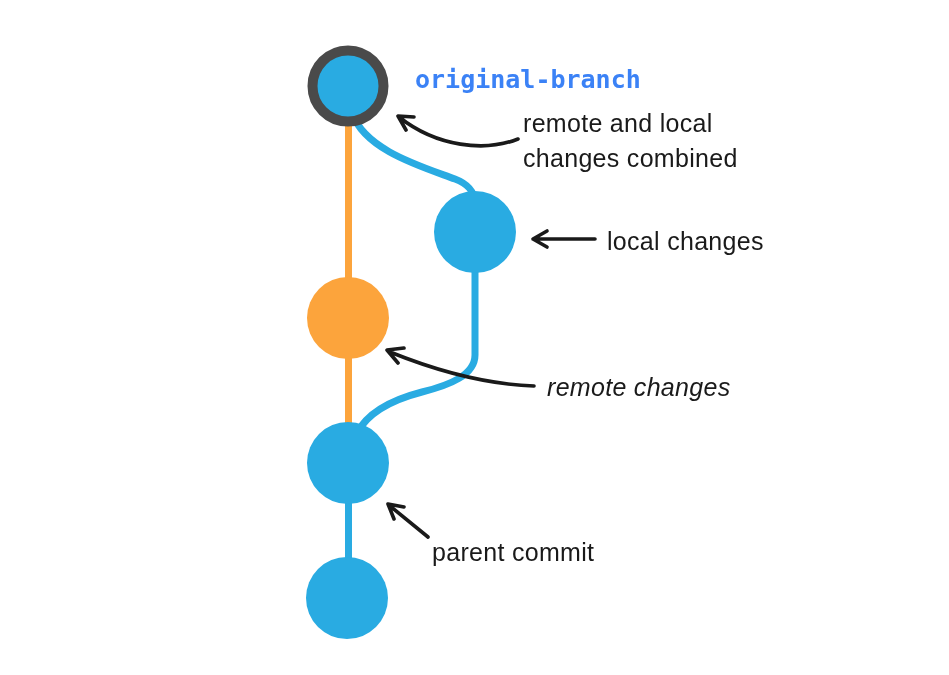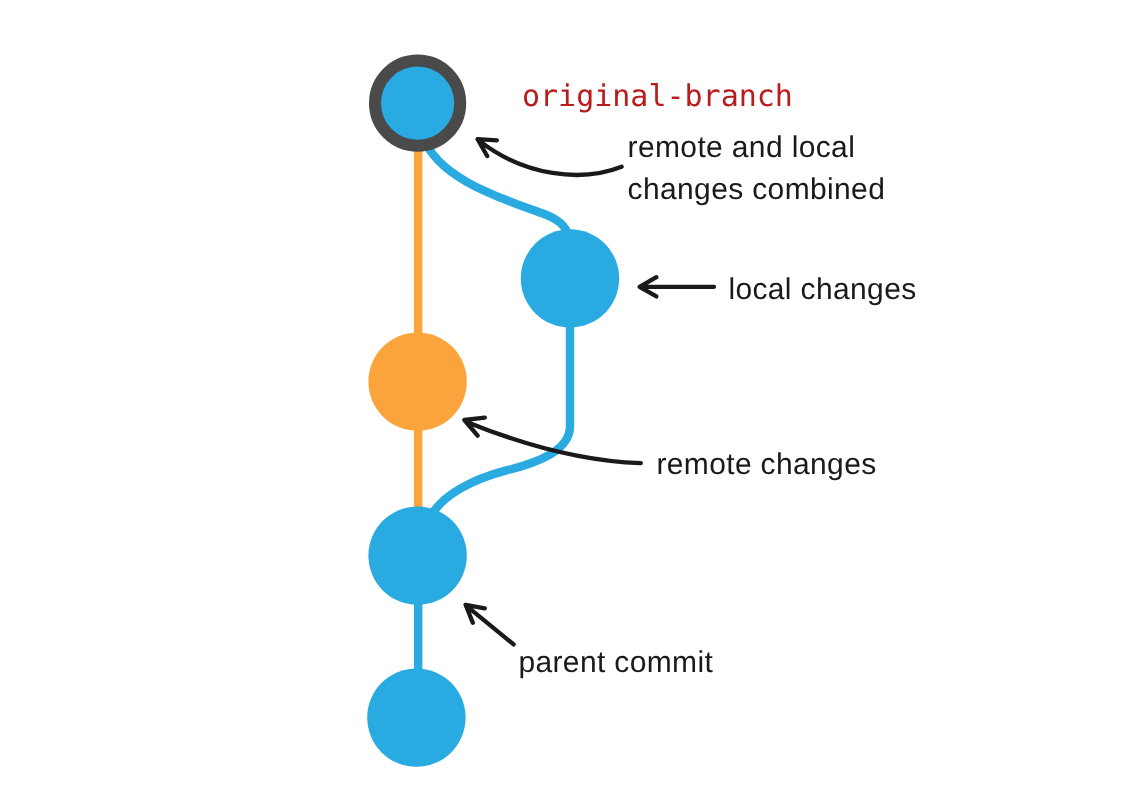--- a/index.html
+++ b/index.html
@@ -20,29 +20,28 @@
     position: absolute;
     color: #1a1a1a;
     font-size: 25px;
     letter-spacing: 0.3px;
     white-space: nowrap;
     line-height: 35px;
   }
   .label-branch {
     font-family: "DejaVu Sans Mono", monospace;
     font-size: 25px;
-    font-weight: 400;
+    font-weight: 700;
     letter-spacing: 0px;
-    color: #b91c1c;
-    margin-left: 20px;
+    color: #3b82f6;
   }
   .pos-branch   { left: 415px; top: 62px;  }
   .pos-combined { left: 523px; top: 106px; }
   .pos-local    { left: 607px; top: 224px; }
-  .pos-remote   { left: 547px; top: 370px; }
+  .pos-remote   { left: 547px; top: 370px; font-style: italic; }
   .pos-parent   { left: 432px; top: 535px; text-align: right; }
 </style>
 </head>
 <body>
 
 <div class="canvas">
 
   <svg class="diagram-svg" viewBox="0 0 949 675" xmlns="http://www.w3.org/2000/svg" fill="none">
 
     <path d="M348.5 86 L348.5 448" stroke-width="7" stroke-linecap="round" stroke="#FCA43C"></path>

